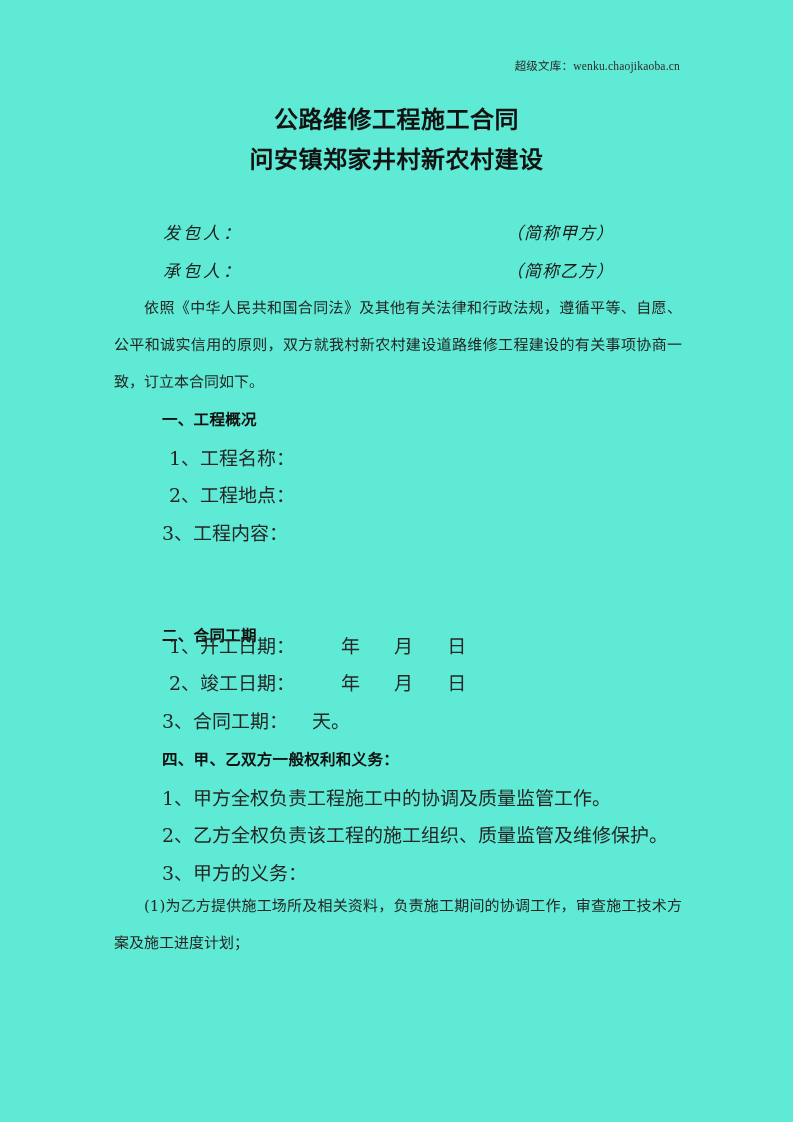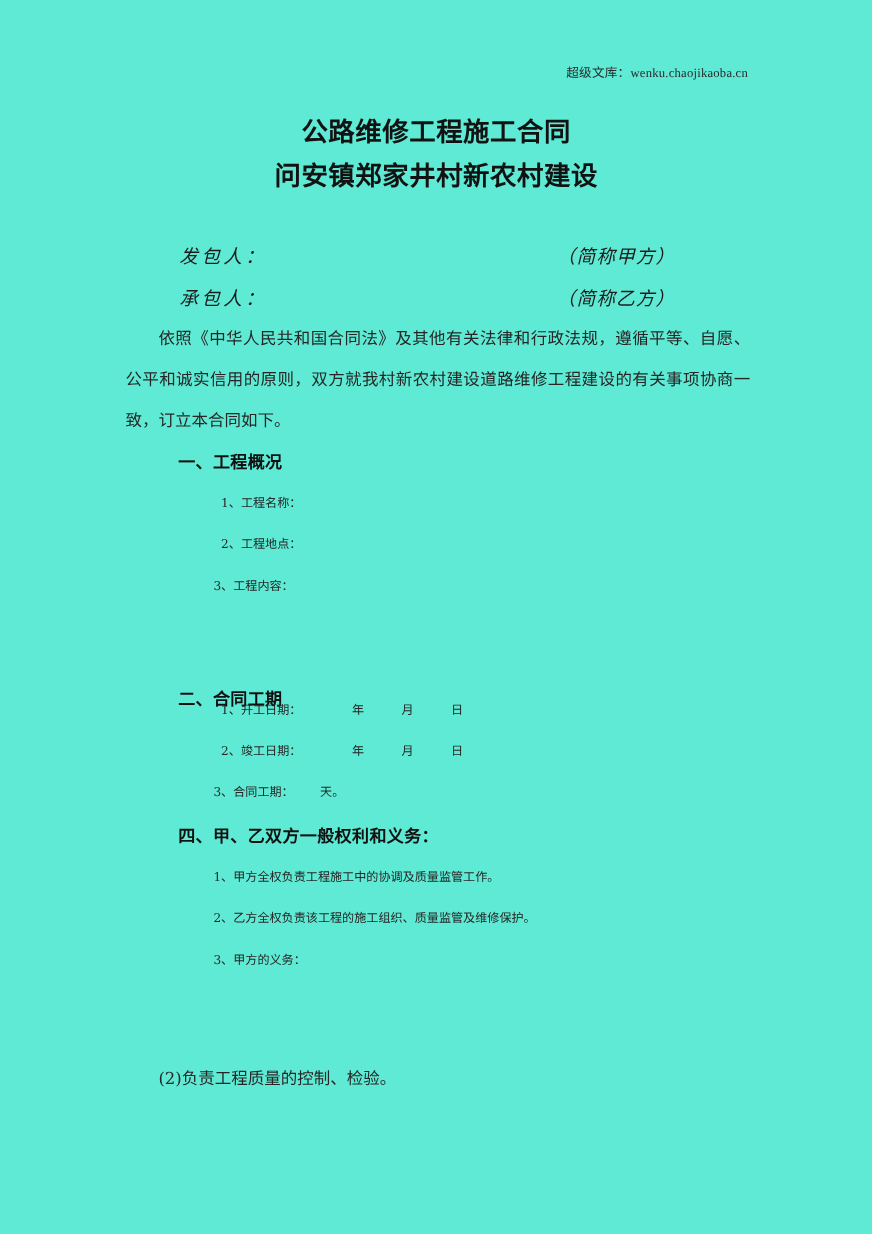--- a/index.html
+++ b/index.html
@@ -97,25 +97,24 @@
     line-height: 24px;
     color: #111111;
     letter-spacing: 0.3px;
     white-space: nowrap;
   }
 
   
   .item-line {
     position: absolute;
     font-family: "DejaVu Serif", serif;
-    font-size: 11px;
+    font-size: 19px;
     line-height: 24px;
     color: #262626;
     white-space: nowrap;
-    margin-left: 32px;
   }
   .item-indent-a { left: 169px; }
   .item-indent-b { left: 162px; }
   .gap-lg { display: inline-block; width: 46px; }
   .gap-md { display: inline-block; width: 34px; }
   .gap-sm { display: inline-block; width: 24px; }
 
   
   .sub-item {
     position: absolute;
@@ -177,16 +176,16 @@
   </div>
 
   <div class="section-heading" style="top:748px;">四、甲、乙双方一般权利和义务：</div>
 
   <div class="item-line item-indent-b" style="top:786px;">1、甲方全权负责工程施工中的协调及质量监管工作。</div>
 
   <div class="item-line item-indent-b" style="top:823px;">2、乙方全权负责该工程的施工组织、质量监管及维修保护。</div>
 
   <div class="item-line item-indent-b" style="top:861px;">3、甲方的义务：</div>
 
+  <div class="sub-item" style="top:888px;">(1)为乙方提供施工场所及相关资料，负责施工期间的协调工作，审查施工技术方案及施工进度计划；</div>
 
-  <div class="sub-item" style="top:962px;">(2)负责工程质量的控制、检验。</div>
 
 </div>
 
 </body></html>

